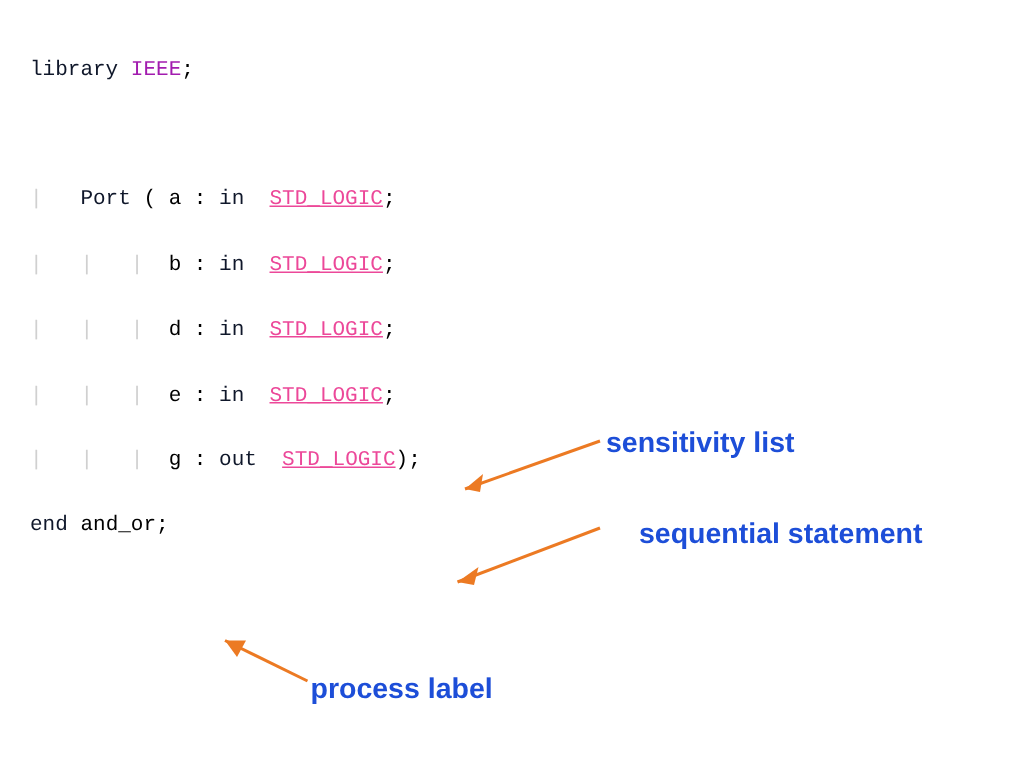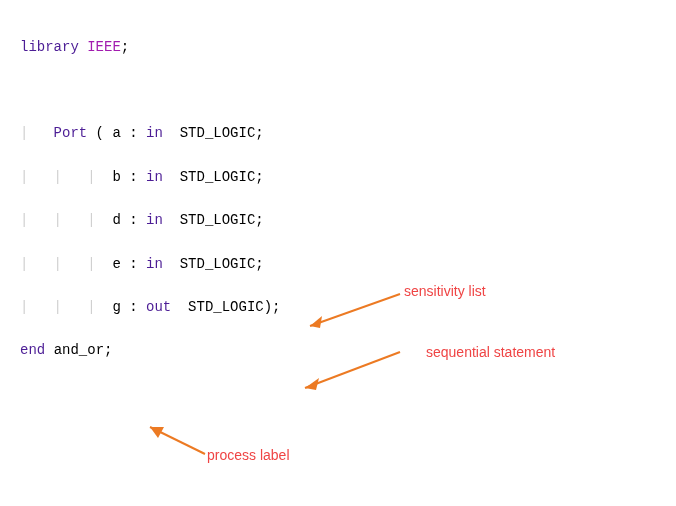--- a/index.html
+++ b/index.html
@@ -11,34 +11,34 @@
     line-height: 1.55;
     width: 676px;
     height: 506px;
     box-sizing: border-box;
     position: relative;
   }
   .code-block {
     position: relative;
     white-space: pre;
   }
-  .kw  { color: #4c1d95; }     
+  .kw  { color: #0f172a; }     
   .pkg  { color: #a21caf; }    
-  .type { color: #000000; }    
+  .type { color: #ec4899; text-decoration: underline; }    
   .punc { color: #000000; }    
   .id   { color: #000000; }    
   .line { display: block; border-left: 0px solid transparent; padding-left: 0; }
   .guide { color: #d0d0d0; }
   
   .ann-label {
     position: absolute;
     font-family: Arial, sans-serif;
-    font-size: 14px;
-    color: #ef4444;
-    font-weight: 400;
+    font-size: 19px;
+    color: #1d4ed8;
+    font-weight: 700;
   }
   .arrow {
     position: absolute;
     pointer-events: none;
   }
   .arrow line { stroke: #ec7a23; stroke-width: 2; }
   .arrow polygon { fill: #ec7a23; }
 </style>
 </head>
 <body>

